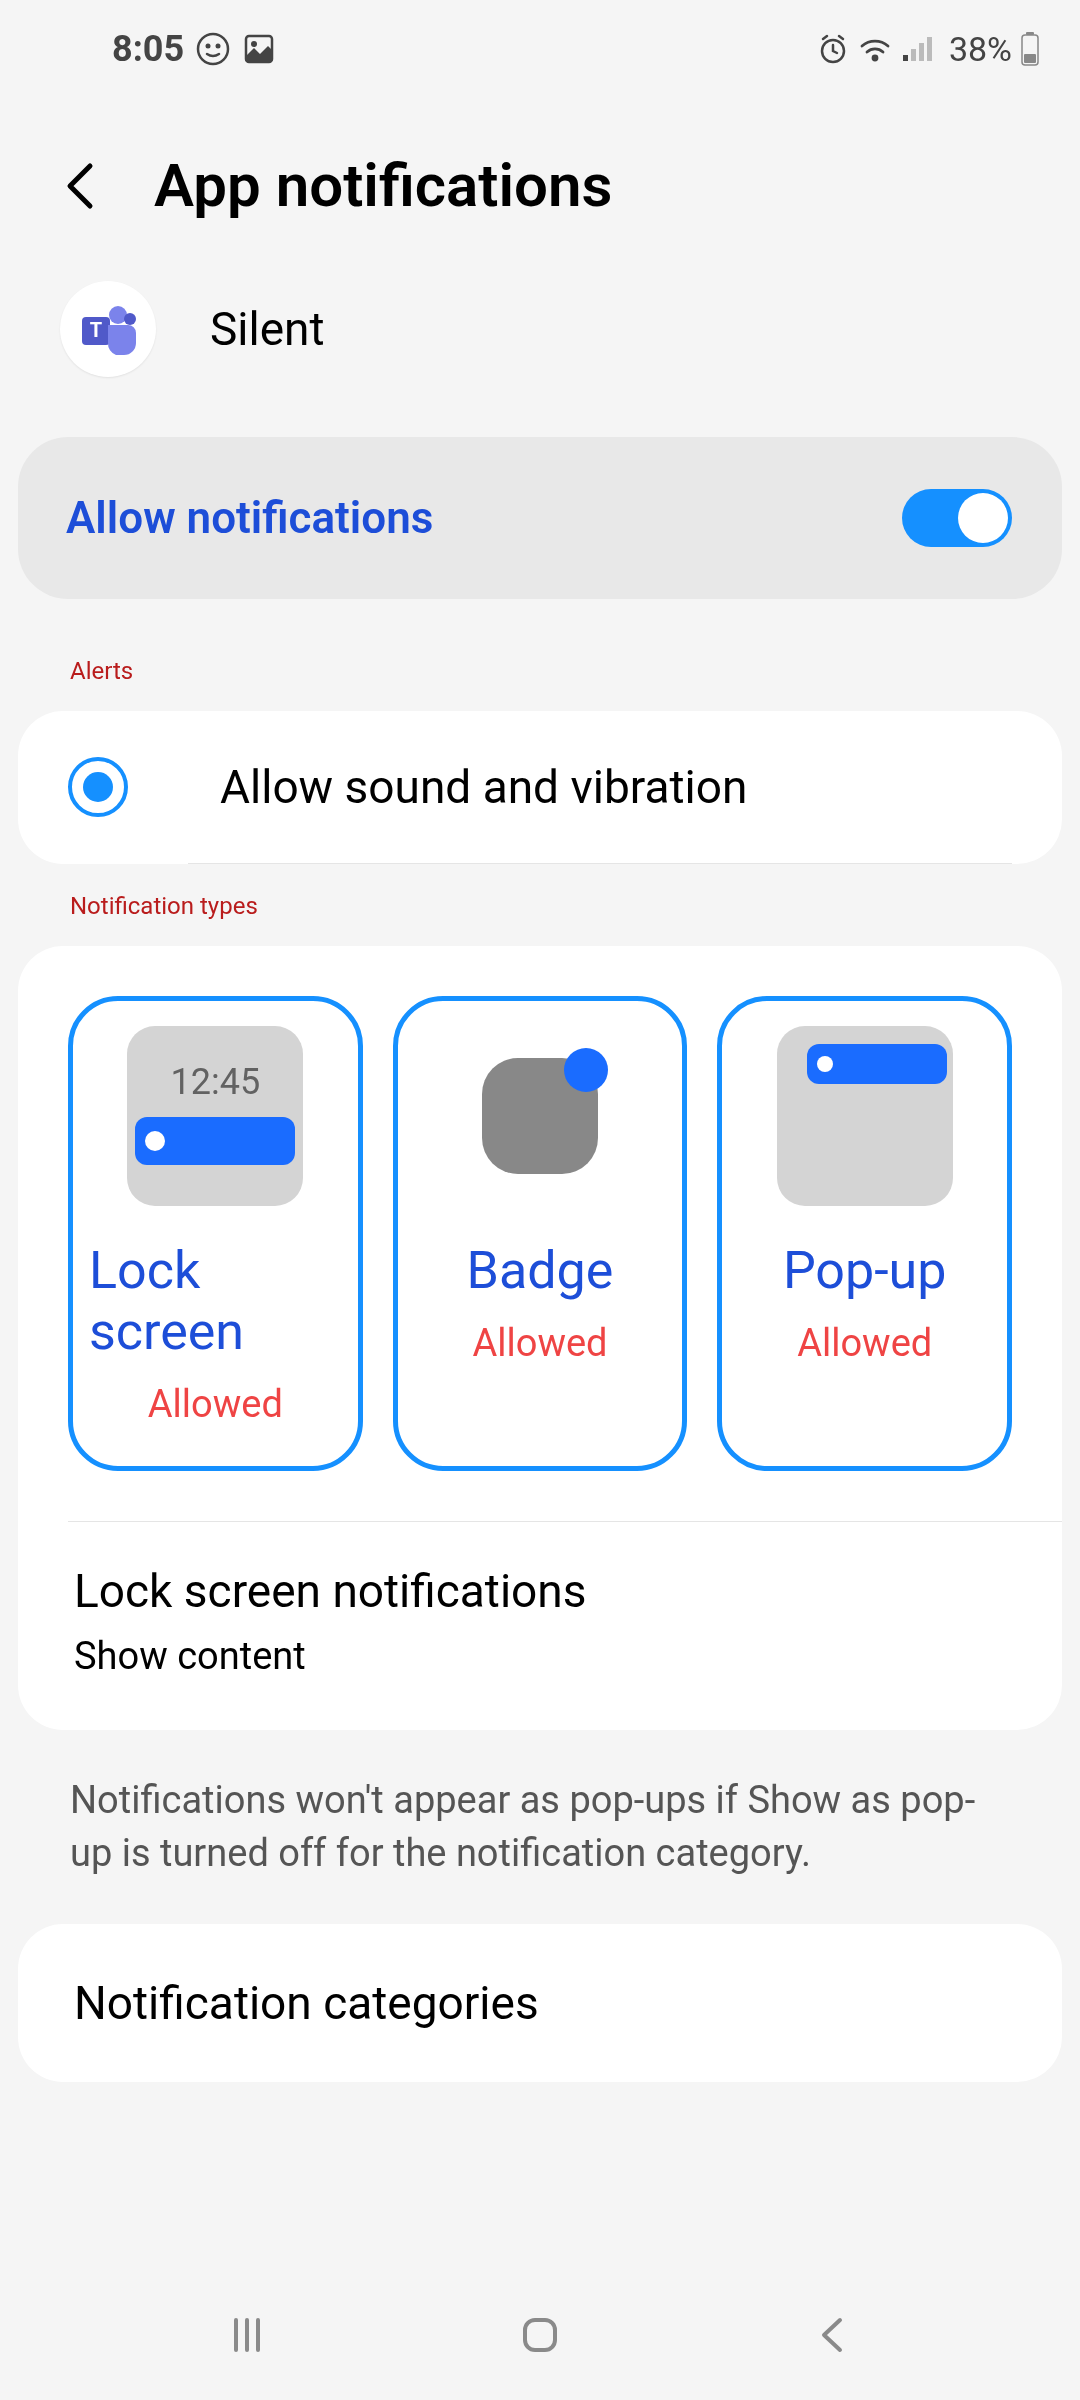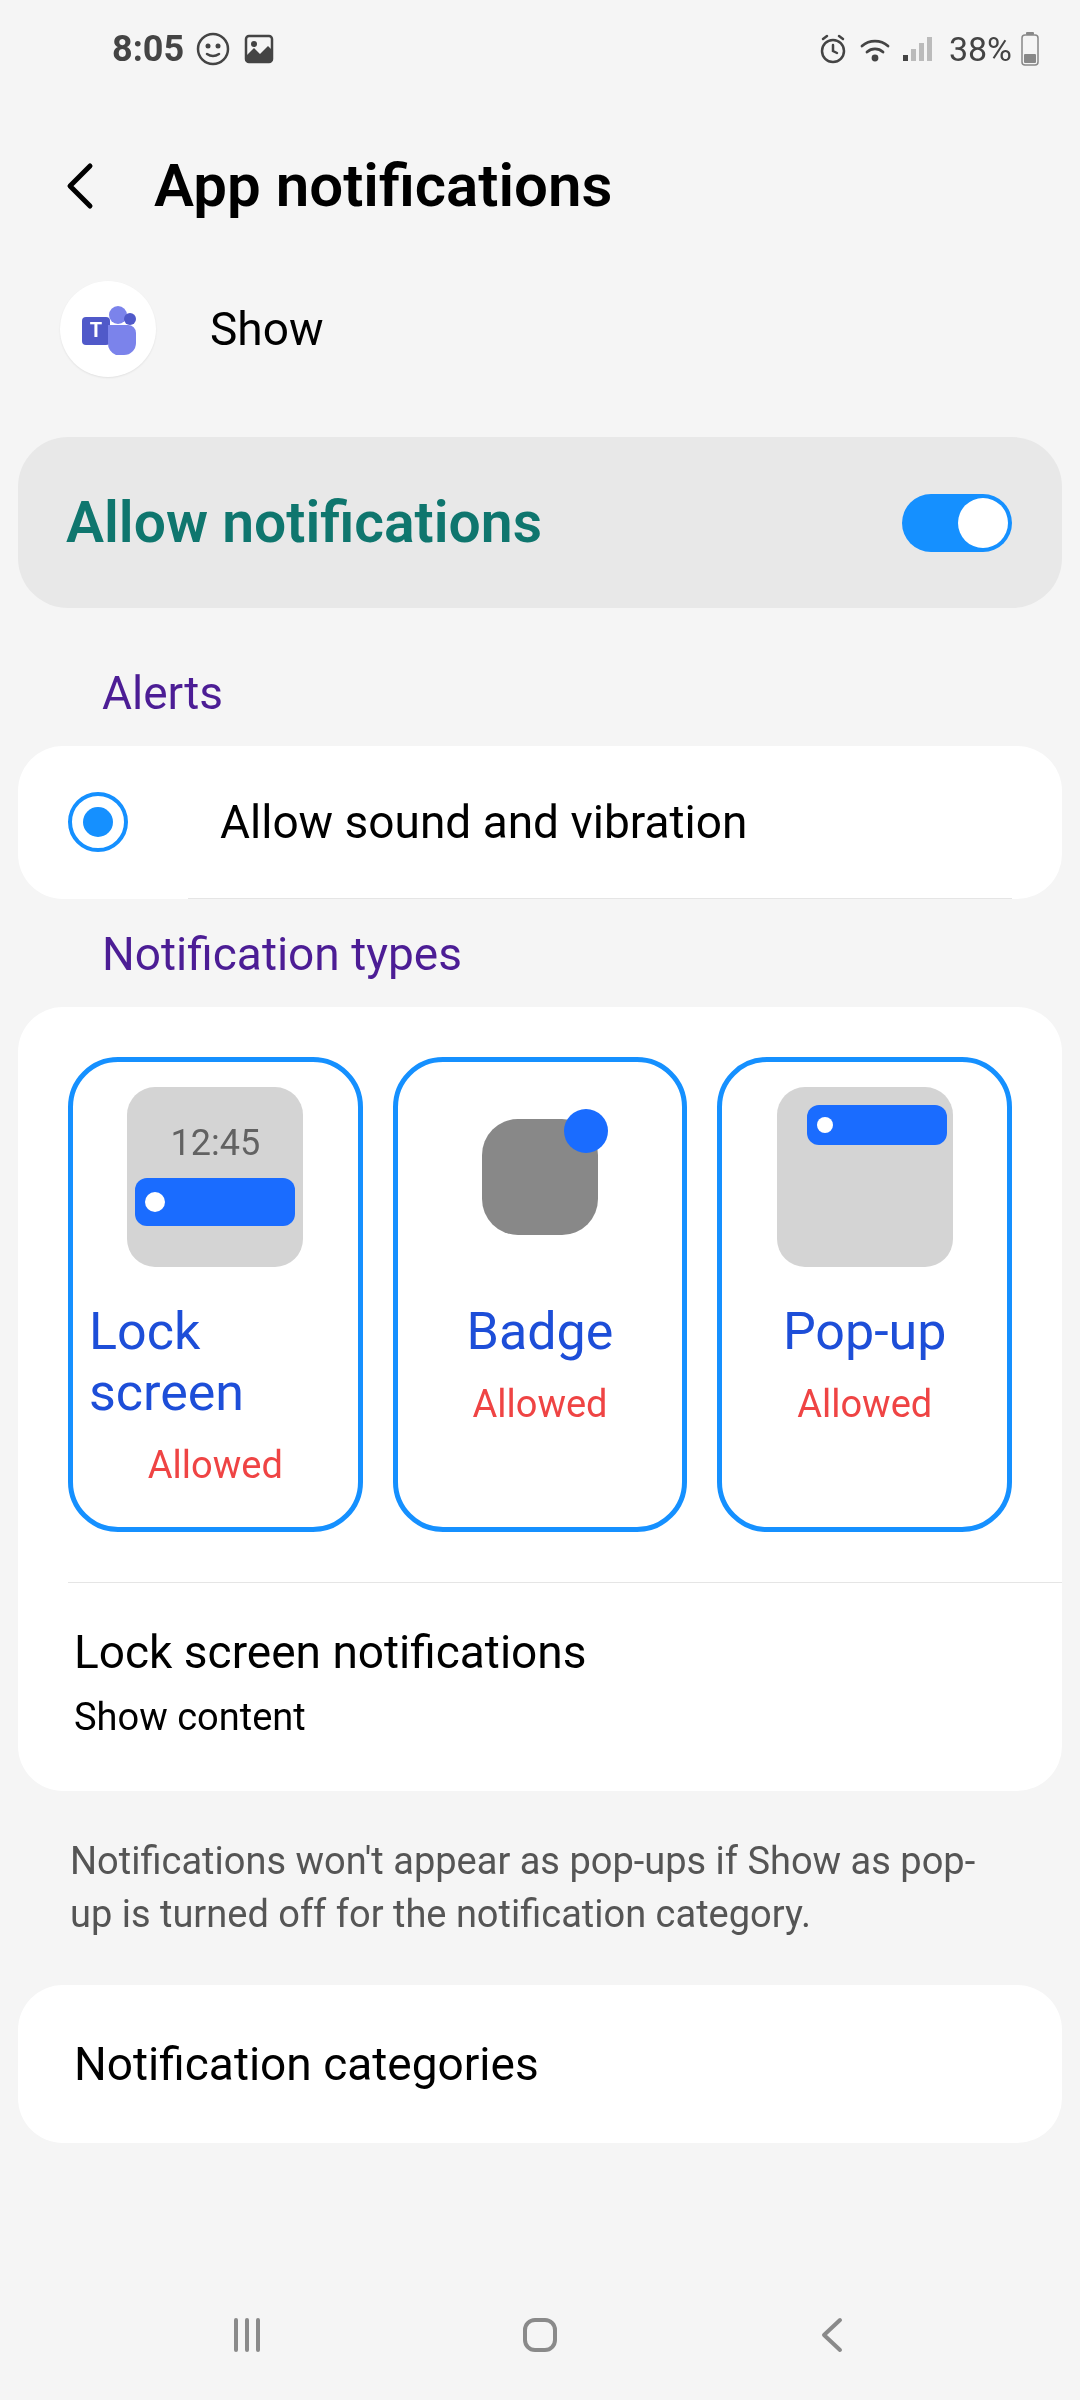--- a/index.html
+++ b/index.html
@@ -13,25 +13,25 @@
     
     .header { display: flex; align-items: center; padding: 60px 40px 40px 60px; gap: 50px; }
     .back-btn { display: flex; align-items: center; justify-content: center; }
     .page-title { font-size: 60px; font-weight: 600; color: #000; }
     
     .app-row { display: flex; align-items: center; padding: 20px 40px 40px 60px; gap: 54px; }
     .app-icon-wrap { width: 96px; height: 96px; border-radius: 48px; background: #fff; display: flex; align-items: center; justify-content: center; box-shadow: 0 1px 2px rgba(0,0,0,0.08); }
     .app-name { font-size: 46px; color: #000; }
     
     .master-toggle { margin: 20px 18px 30px 18px; background: #e8e8e8; border-radius: 50px; padding: 52px 50px 52px 48px; display: flex; align-items: center; justify-content: space-between; }
-    .master-label { font-size: 57px; font-weight: 600; color: #0f766e; }
+    .master-label { font-size: 44px; font-weight: 600; color: #1d4ed8; }
     .toggle { width: 110px; height: 58px; background: #1590ff; border-radius: 30px; position: relative; }
     .toggle::after { content: ''; position: absolute; right: 4px; top: 4px; width: 50px; height: 50px; background: #fff; border-radius: 50%; }
     
-    .section-label { font-size: 46px; color: #4c1d95; padding: 28px 70px 26px 102px; }
+    .section-label { font-size: 24px; color: #b91c1c; padding: 28px 70px 26px 70px; }
     
     .card { background: #fff; border-radius: 45px; margin: 0 18px; overflow: hidden; }
     
     .radio-row { display: flex; align-items: center; padding: 46px 50px 46px 50px; gap: 92px; }
     .radio { width: 60px; height: 60px; border-radius: 50%; border: 4px solid #1590ff; display: flex; align-items: center; justify-content: center; flex-shrink: 0; }
     .radio.unchecked { border-color: #bbb; }
     .radio-dot { width: 30px; height: 30px; background: #1590ff; border-radius: 50%; }
     .radio-label-text { font-size: 46px; color: #000; }
     .radio-divider { height: 1px; background: #e5e5e5; margin-left: 170px; margin-right: 50px; }
     
@@ -129,21 +129,21 @@
 <div class="app-row">
   <div class="app-icon-wrap">
     <svg width="64" height="64" viewBox="0 0 64 64">
       <rect x="6" y="20" width="28" height="28" rx="4" fill="#5059c9"></rect>
       <text x="20" y="40" text-anchor="middle" fill="#fff" font-size="20" font-weight="bold" font-family="sans-serif">T</text>
       <circle cx="42" cy="18" r="9" fill="#7b83eb"></circle>
       <circle cx="54" cy="22" r="6" fill="#5059c9"></circle>
       <path d="M32 28 L52 28 A8 8 0 0 1 60 36 L60 46 A12 12 0 0 1 48 58 L40 58 A12 12 0 0 1 32 46 Z" fill="#7b83eb"></path>
     </svg>
   </div>
-  <div class="app-name">Show</div>
+  <div class="app-name">Silent</div>
 </div>
 
 <div class="master-toggle">
   <div class="master-label">Allow notifications</div>
   <div class="toggle"></div>
 </div>
 
 <div class="section-label">Alerts</div>
 
 <div class="card">

